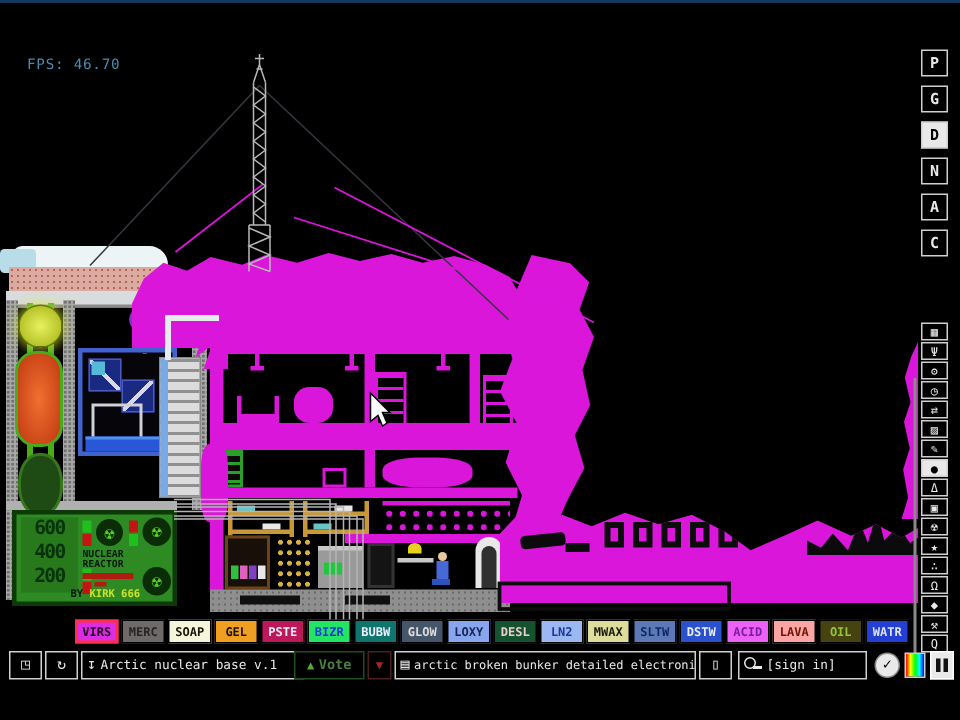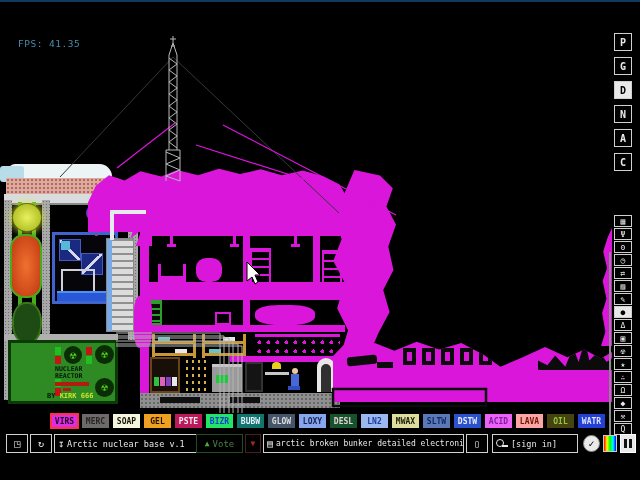--- a/index.html
+++ b/index.html
@@ -24,21 +24,21 @@
   #palette{left:50px;top:413px;display:flex;gap:2px;}
   .pal{width:29px;height:16px;border:1px solid #000;display:flex;align-items:center;justify-content:center;
        font-size:8px;font-weight:bold;box-sizing:border-box;cursor:pointer;}
   .pal.selected{border:2px solid #ff3040;}
   
   .bb{position:absolute;top:434px;height:19px;border:1px solid #d0d0d0;background:#000;color:#e9e9e9;
       font-size:9px;display:flex;align-items:center;padding:0 3px;box-sizing:border-box;gap:3px;white-space:nowrap;overflow:hidden;}
   .bb .ic{font-size:10px;}
   #bb-voteup{border-color:#1e4d1e;}
   #bb-voteup .ic{color:#52a832;font-size:8px;}
-  #bb-voteup .lb{color:#49803f;font-weight:normal;}
+  #bb-voteup .lb{color:#49803f;font-weight:bold;}
   #bb-votedn{border-color:#4d1e1e;color:#a82525;font-size:8px;justify-content:center;}
   #bb-check{top:435px;width:17px;height:17px;border-radius:50%;background:#e9e9e9;color:#000;
             justify-content:center;padding:0;font-size:10px;border:1px solid #888;}
   #bb-deco{top:435px;width:14px;height:17px;padding:0;border:1px solid #ccc;
            background:linear-gradient(90deg,#f00,#ff0,#0f0,#0ff,#00f);}
   #bb-pause{width:16px;background:#e9e9e9;border-color:#fff;justify-content:center;gap:2px;padding:0;}
   #bb-pause i{display:block;width:3px;height:9px;background:#111;}
   .keyc{display:inline-block;width:6px;height:6px;border:1px solid #e9e9e9;border-radius:50%;}
   .keyb{display:inline-block;width:6px;height:2px;background:#e9e9e9;margin-left:-2px;}
   
@@ -170,20 +170,25 @@
       <div class="dwin" style="left:108px;top:10px;"></div>
       <div class="dwin" style="left:127px;top:10px;"></div>
       <div class="dwin" style="left:146px;top:10px;"></div>
       <div class="abs" style="left:14px;top:18px;width:30px;height:9px;background:#0b0b0b;border-radius:3px;transform:rotate(-6deg);"></div>
       <div class="abs" style="left:44px;top:24px;width:16px;height:6px;background:#0b0b0b;"></div>
       <div class="abs" style="left:205px;top:0;width:78px;height:32px;background:#0b0b0b;clip-path:polygon(0 70%,12% 85%,22% 55%,35% 90%,45% 30%,52% 75%,60% 10%,66% 70%,78% 40%,88% 75%,100% 55%,100% 100%,0 100%);"></div>
       <div class="abs" style="left:240px;top:-14px;width:2px;height:28px;background:#0b0b0b;transform:rotate(15deg);"></div>
     </div>
 
     <div class="abs" style="left:8px;top:340px;width:110px;height:64px;background:#2e8a22;border:3px solid #0c3a06;box-sizing:border-box;">
+      <div class="abs" style="left:3px;top:2px;width:38px;height:50px;background:#27791c;color:#05320a;font-weight:bold;font-size:13px;line-height:16px;letter-spacing:-1px;text-align:center;">
+        <div>600</div>
+        <div>400</div>
+        <div>200</div>
+      </div>
       <div class="abs" style="left:44px;top:4px;width:6px;height:8px;background:#1fbf1f;"></div>
       <div class="abs" style="left:44px;top:13px;width:6px;height:8px;background:#c41414;"></div>
       <div class="abs" style="left:44px;top:36px;width:6px;height:8px;background:#1fbf1f;"></div>
       <div class="abs" style="left:44px;top:45px;width:6px;height:8px;background:#c41414;"></div>
       <div class="abs tref" style="left:53px;top:3px;width:18px;height:18px;">☢</div>
       <div class="abs" style="left:75px;top:4px;width:6px;height:8px;background:#c41414;"></div>
       <div class="abs" style="left:75px;top:13px;width:6px;height:8px;background:#1fbf1f;"></div>
       <div class="abs tref" style="left:84px;top:2px;width:19px;height:19px;">☢</div>
       <div class="abs tref" style="left:84px;top:35px;width:19px;height:19px;">☢</div>
       <div class="abs" style="left:44px;top:23px;width:40px;color:#06160a;font-size:6.5px;line-height:7px;font-weight:bold;">NUCLEAR REACTOR</div>
@@ -219,21 +224,21 @@
           <path d="M116,338 H229 V424"></path>
         <path d="M116,341 H233 V424"></path>
           <path d="M116,344 H238 V424"></path>
           <path d="M116,346 H242 V424"></path>
       </g>
       <path d="M112,240 V212 H146" stroke="#e6ecee" stroke-width="4" fill="none"></path>
       <rect x="333" y="389" width="153" height="17" fill="none" stroke="#0c0c0c" stroke-width="2.5"></rect>
       <polygon points="247,262 247,281 252,277 255,284 258,282 255,275 260,275" fill="#ffffff" stroke="#000000" stroke-width="1"></polygon>
     </svg>
 
-    <div class="abs" id="fps">FPS: 41.35</div>
+    <div class="abs" id="fps">FPS: 46.70</div>
   </div>
 
   <div class="abs" id="edgeline"></div>
 
   <div class="abs" id="sb-letters">
 
   <div class="sb-btn">P</div>
       <div class="sb-btn">G</div>
       <div class="sb-btn active">D</div>
       <div class="sb-btn">N</div>

